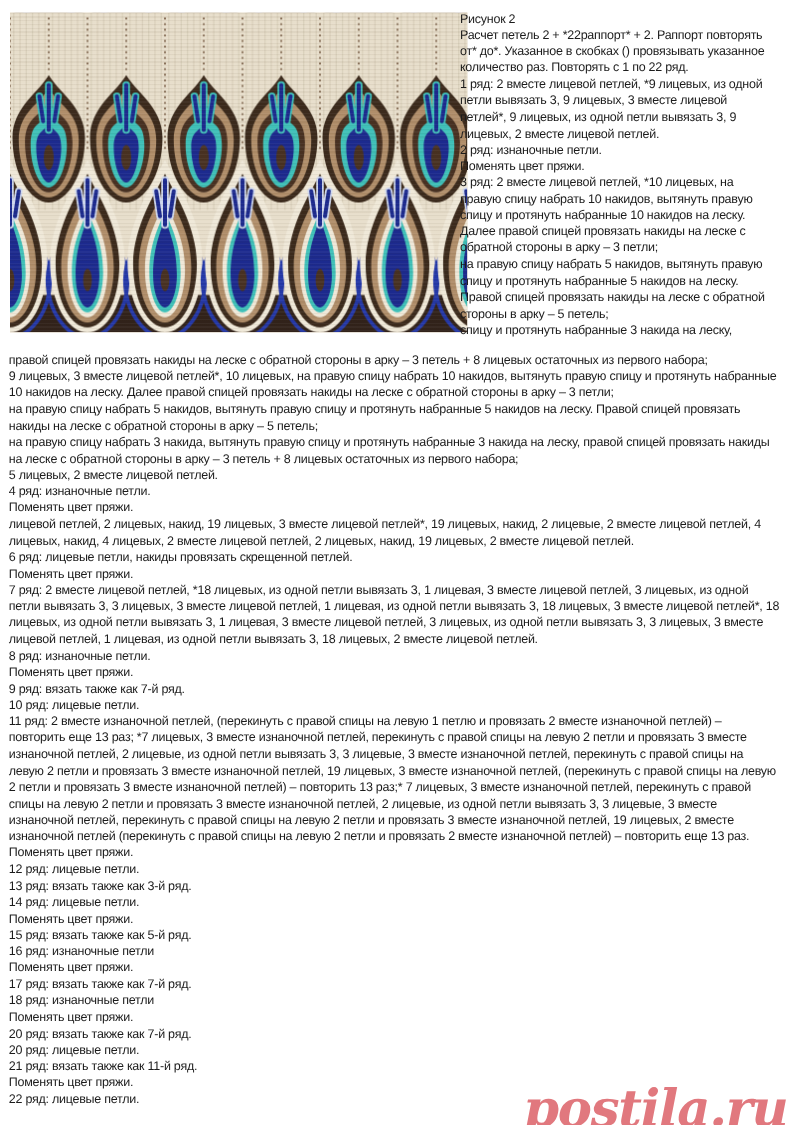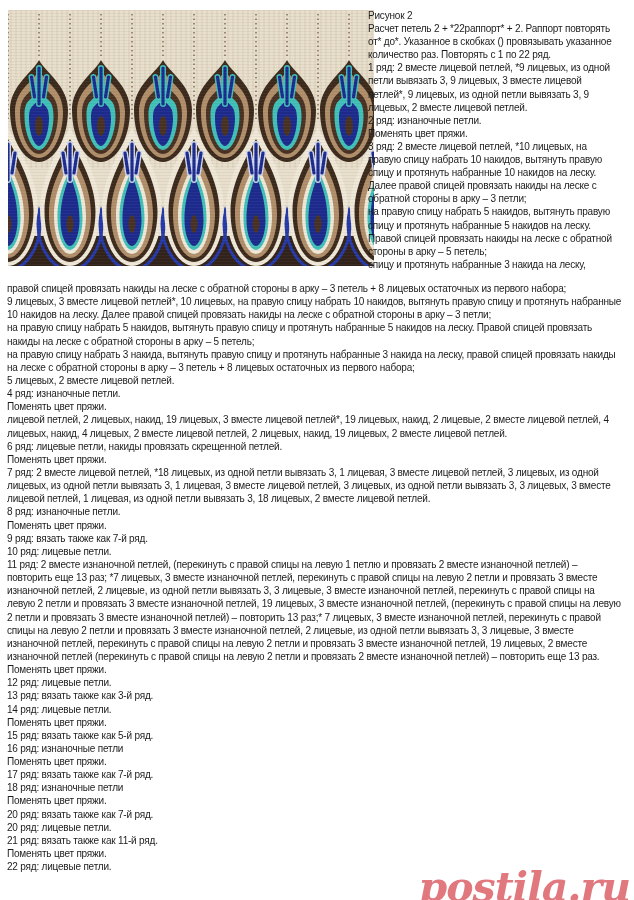--- a/index.html
+++ b/index.html
@@ -134,20 +134,21 @@
         <div class="txt-line">на правую спицу набрать 3 накида, вытянуть правую спицу и протянуть набранные 3 накида на леску, правой спицей провязать накиды</div>
         <div class="txt-line">на леске с обратной стороны в арку – 3 петель + 8 лицевых остаточных из первого набора;</div>
         <div class="txt-line">5 лицевых, 2 вместе лицевой петлей.</div>
         <div class="txt-line">4 ряд: изнаночные петли.</div>
         <div class="txt-line">Поменять цвет пряжи.</div>
         <div class="txt-line">лицевой петлей, 2 лицевых, накид, 19 лицевых, 3 вместе лицевой петлей*, 19 лицевых, накид, 2 лицевые, 2 вместе лицевой петлей, 4</div>
         <div class="txt-line">лицевых, накид, 4 лицевых, 2 вместе лицевой петлей, 2 лицевых, накид, 19 лицевых, 2 вместе лицевой петлей.</div>
         <div class="txt-line">6 ряд: лицевые петли, накиды провязать скрещенной петлей.</div>
         <div class="txt-line">Поменять цвет пряжи.</div>
         <div class="txt-line">7 ряд: 2 вместе лицевой петлей, *18 лицевых, из одной петли вывязать 3, 1 лицевая, 3 вместе лицевой петлей, 3 лицевых, из одной</div>
+        <div class="txt-line">петли вывязать 3, 3 лицевых, 3 вместе лицевой петлей, 1 лицевая, из одной петли вывязать 3, 18 лицевых, 3 вместе лицевой петлей*, 18</div>
         <div class="txt-line">лицевых, из одной петли вывязать 3, 1 лицевая, 3 вместе лицевой петлей, 3 лицевых, из одной петли вывязать 3, 3 лицевых, 3 вместе</div>
         <div class="txt-line">лицевой петлей, 1 лицевая, из одной петли вывязать 3, 18 лицевых, 2 вместе лицевой петлей.</div>
         <div class="txt-line">8 ряд: изнаночные петли.</div>
         <div class="txt-line">Поменять цвет пряжи.</div>
         <div class="txt-line">9 ряд: вязать также как 7-й ряд.</div>
         <div class="txt-line">10 ряд: лицевые петли.</div>
         <div class="txt-line">11 ряд: 2 вместе изнаночной петлей, (перекинуть с правой спицы на левую 1 петлю и провязать 2 вместе изнаночной петлей) –</div>
         <div class="txt-line">повторить еще 13 раз; *7 лицевых, 3 вместе изнаночной петлей, перекинуть с правой спицы на левую 2 петли и провязать 3 вместе</div>
         <div class="txt-line">изнаночной петлей, 2 лицевые, из одной петли вывязать 3, 3 лицевые, 3 вместе изнаночной петлей, перекинуть с правой спицы на</div>
         <div class="txt-line">левую 2 петли и провязать 3 вместе изнаночной петлей, 19 лицевых, 3 вместе изнаночной петлей, (перекинуть с правой спицы на левую</div>

